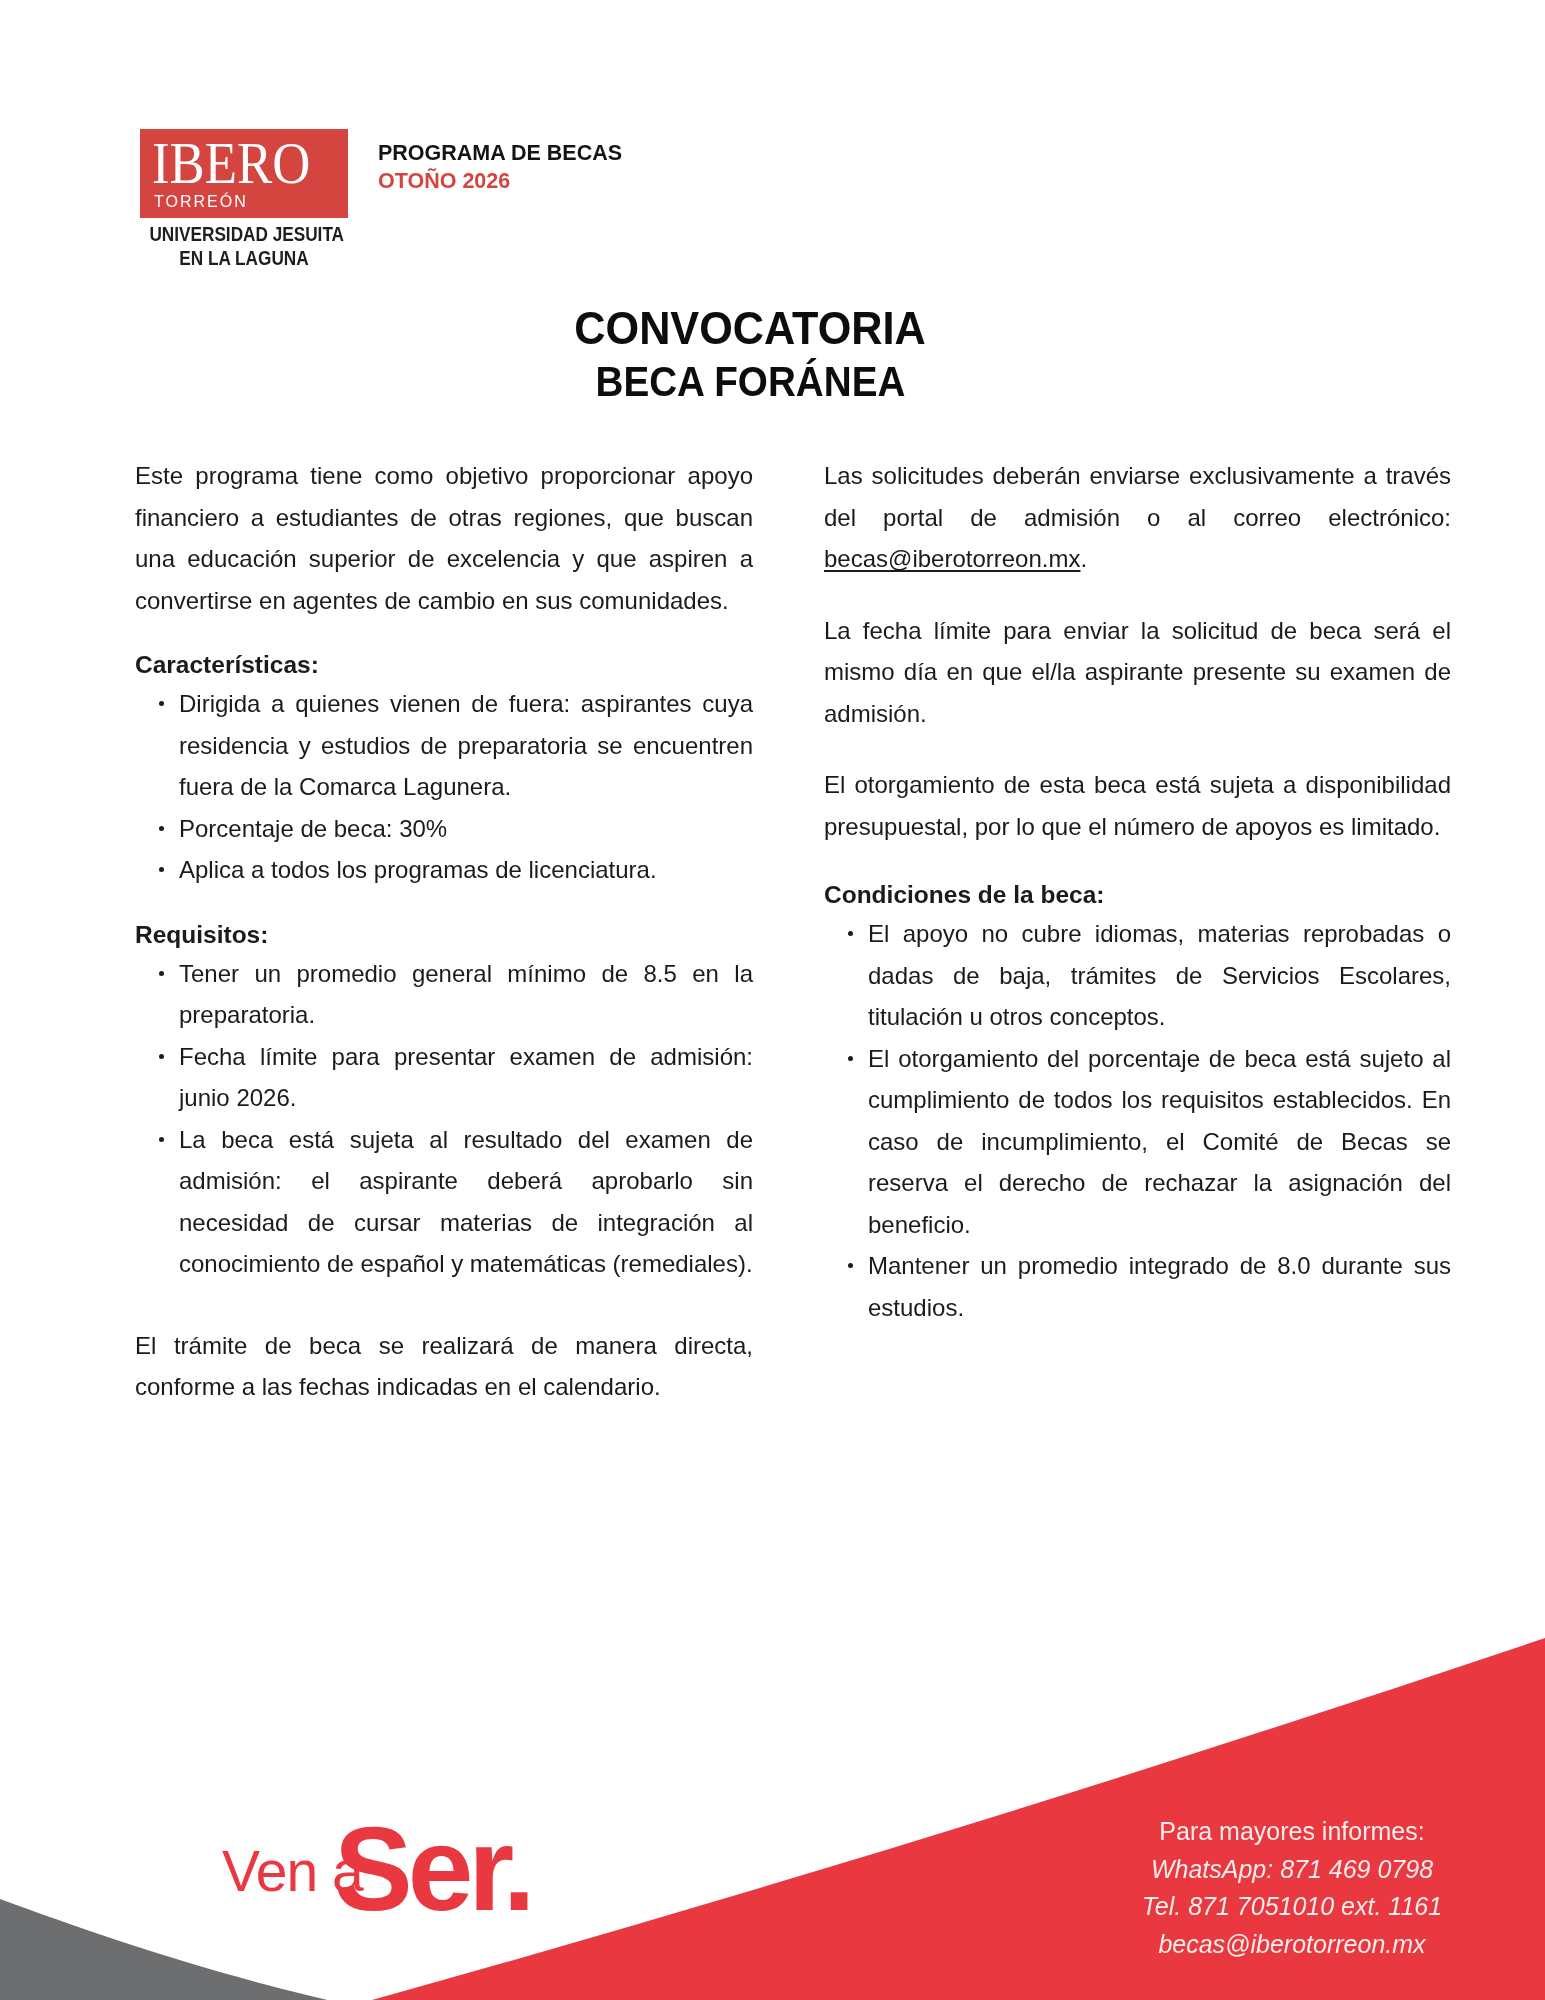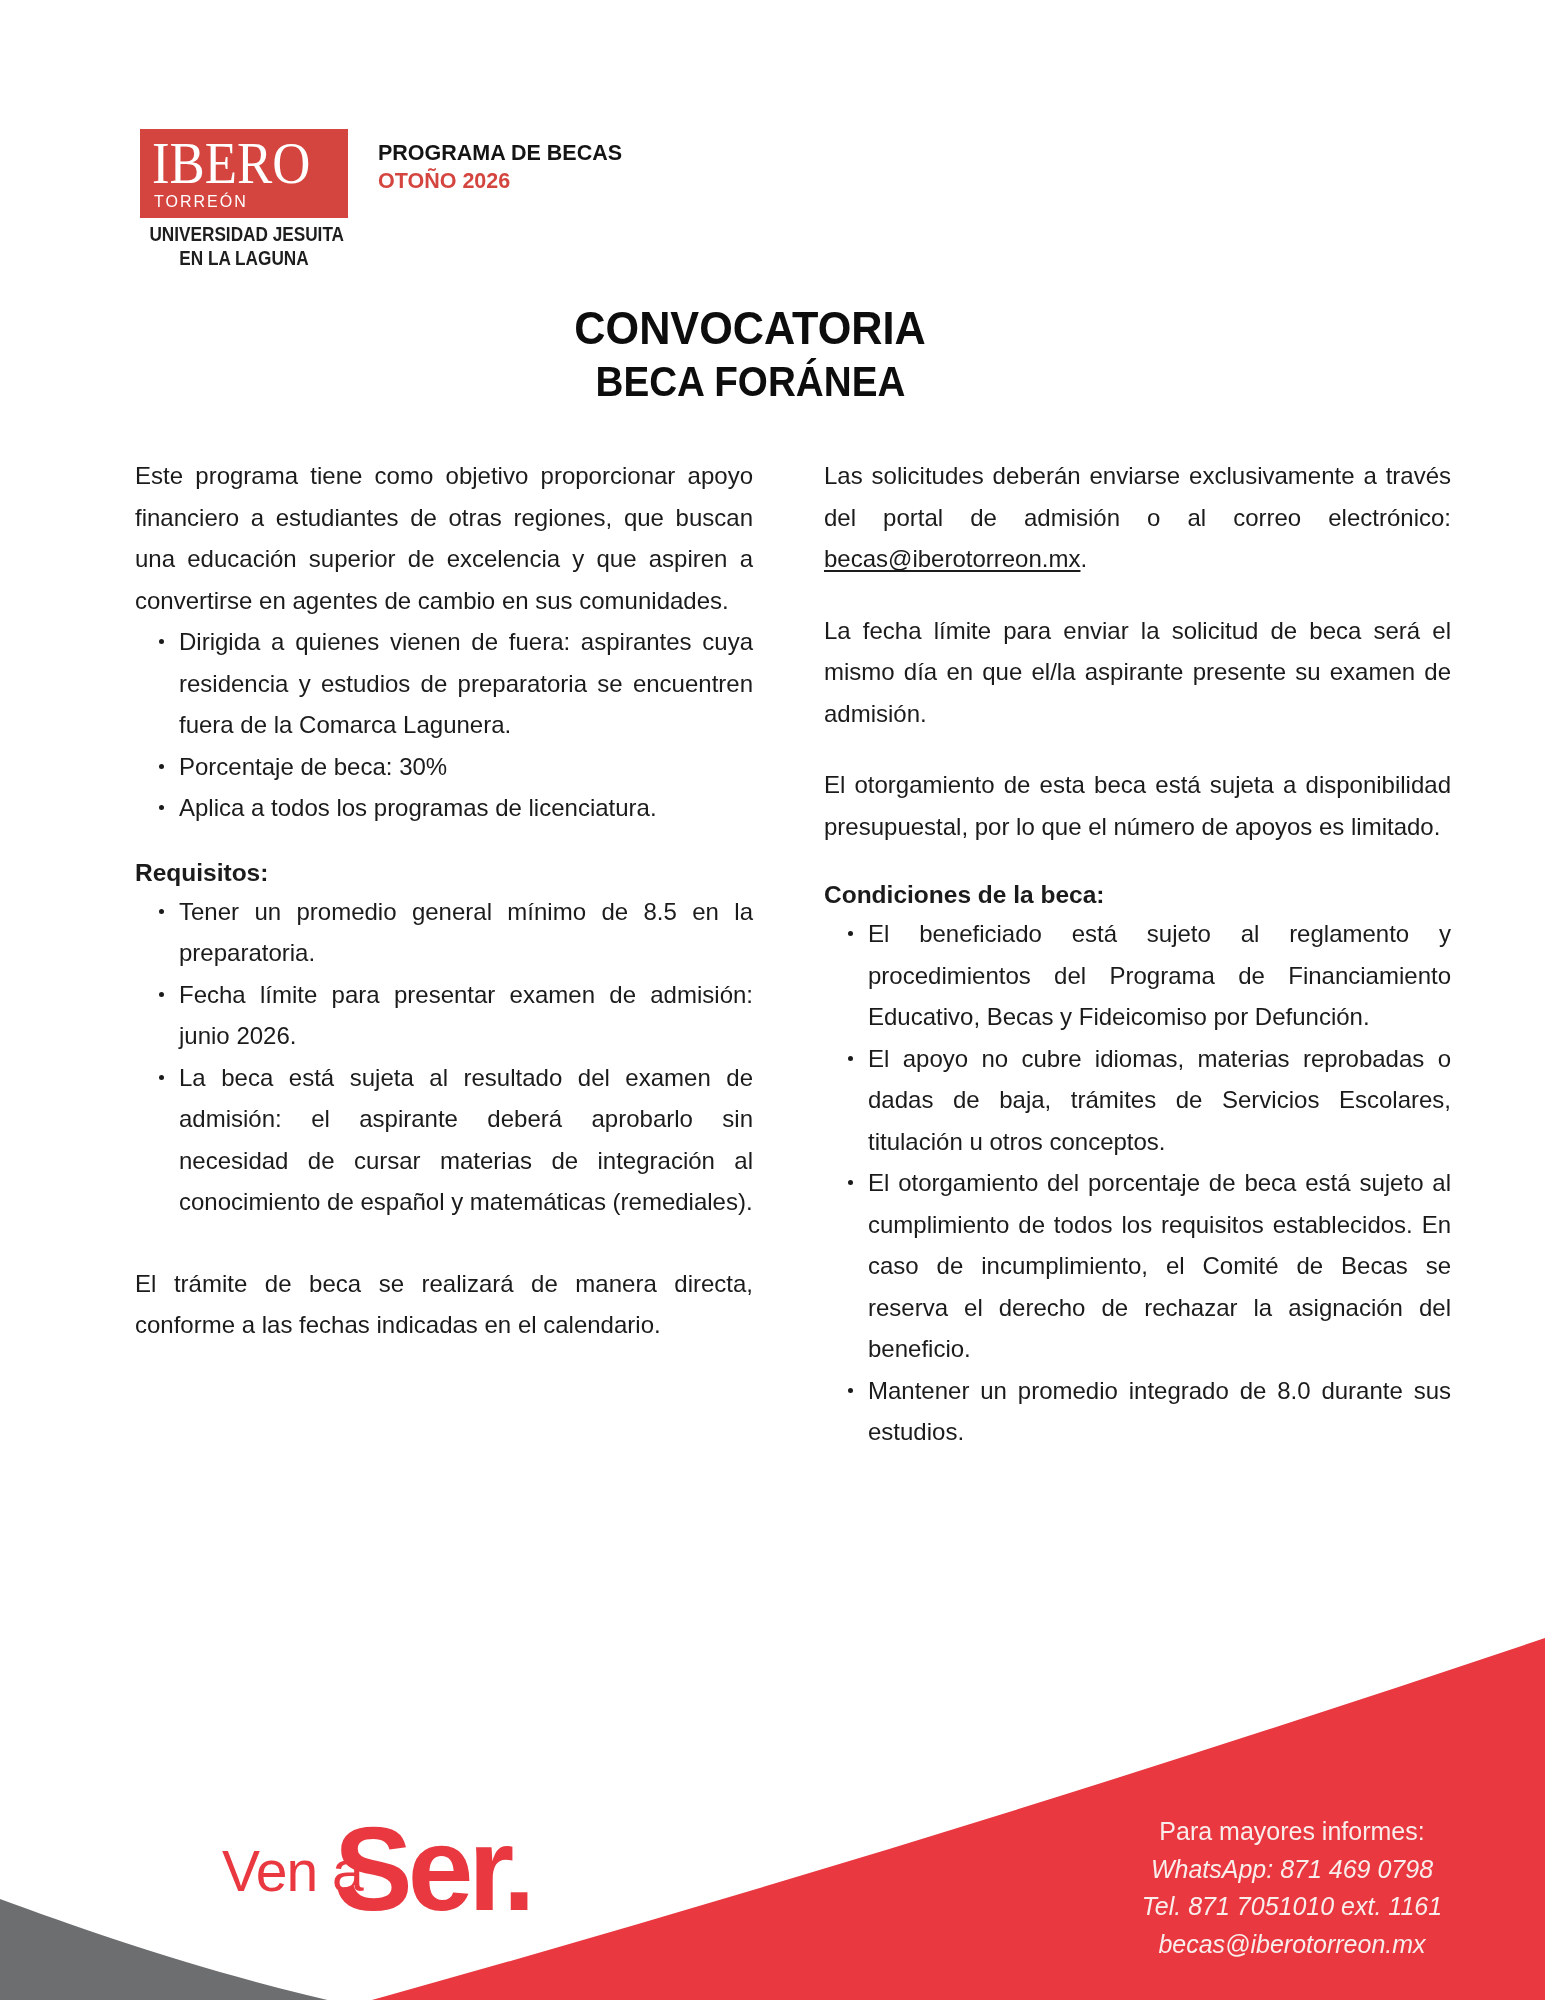--- a/index.html
+++ b/index.html
@@ -86,20 +86,21 @@
   </div>
 
   <div class="doc-title-wrap">
     <div><span class="doc-title">CONVOCATORIA</span></div>
     <div><span class="doc-subtitle">BECA FORÁNEA</span></div>
   </div>
 
   <div class="col col-left">
     <p class="intro">Este programa tiene como objetivo proporcionar apoyo financiero a estudiantes de otras regiones, que buscan una educación superior de excelencia y que aspiren a convertirse en agentes de cambio en sus comunidades.</p>
 
+    <h3>Características:</h3>
     <ul>
       <li>Dirigida a quienes vienen de fuera: aspirantes cuya residencia y estudios de preparatoria se encuentren fuera de la Comarca Lagunera.</li>
       <li>Porcentaje de beca: 30%</li>
       <li>Aplica a todos los programas de licenciatura.</li>
     </ul>
 
     <h3>Requisitos:</h3>
     <ul>
       <li>Tener un promedio general mínimo de 8.5 en la preparatoria.</li>
       <li>Fecha límite para presentar examen de admisión: junio 2026.</li>
@@ -111,21 +112,20 @@
 
   <div class="col col-right">
     <p><span>Las solicitudes deberán enviarse exclusivamente a través del portal de admisión o al correo electrónico: </span><a class="email-link">becas@iberotorreon.mx</a><span>.</span></p>
 
     <p>La fecha límite para enviar la solicitud de beca será el mismo día en que el/la aspirante presente su examen de admisión.</p>
 
     <p>El otorgamiento de esta beca está sujeta a disponibilidad presupuestal, por lo que el número de apoyos es limitado.</p>
 
     <h3>Condiciones de la beca:</h3>
     <ul>
-      <li>El beneficiado está sujeto al reglamento y procedimientos del Programa de Financiamiento Educativo, Becas y Fideicomiso por Defunción.</li>
       <li>El apoyo no cubre idiomas, materias reprobadas o dadas de baja, trámites de Servicios Escolares, titulación u otros conceptos.</li>
       <li>El otorgamiento del porcentaje de beca está sujeto al cumplimiento de todos los requisitos establecidos. En caso de incumplimiento, el Comité de Becas se reserva el derecho de rechazar la asignación del beneficio.</li>
       <li>Mantener un promedio integrado de 8.0 durante sus estudios.</li>
     </ul>
   </div>
 
   <svg class="footer-svg" viewBox="0 0 1545 440" preserveAspectRatio="none">
     <path d="M0,308 C120,352 270,404 480,440 L0,440 Z" fill="#6d6e70"></path>
     <path d="M1545,47 Q890,268 260,440 L1545,440 Z" fill="#e93840"></path>
   </svg>

